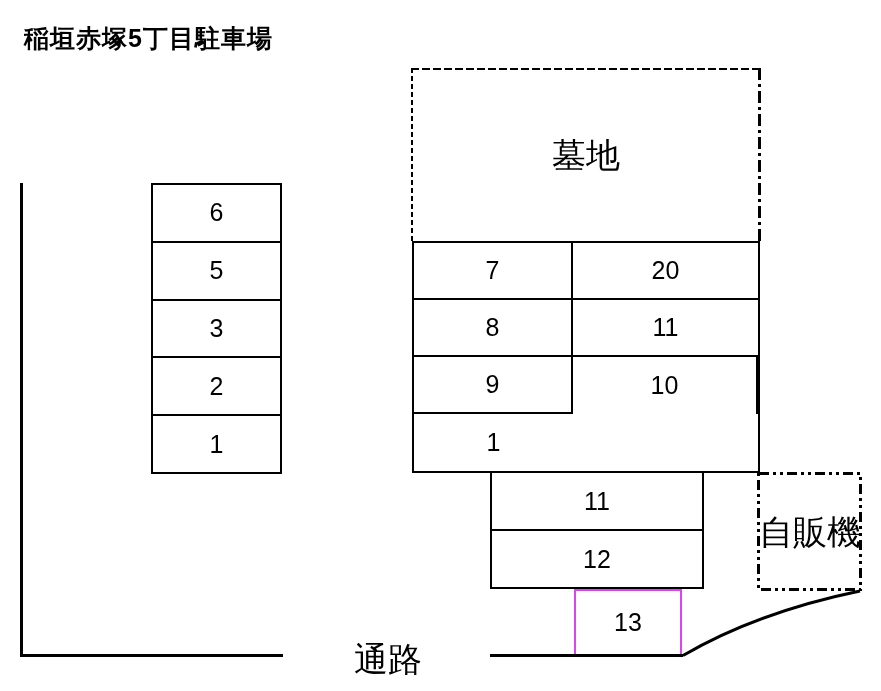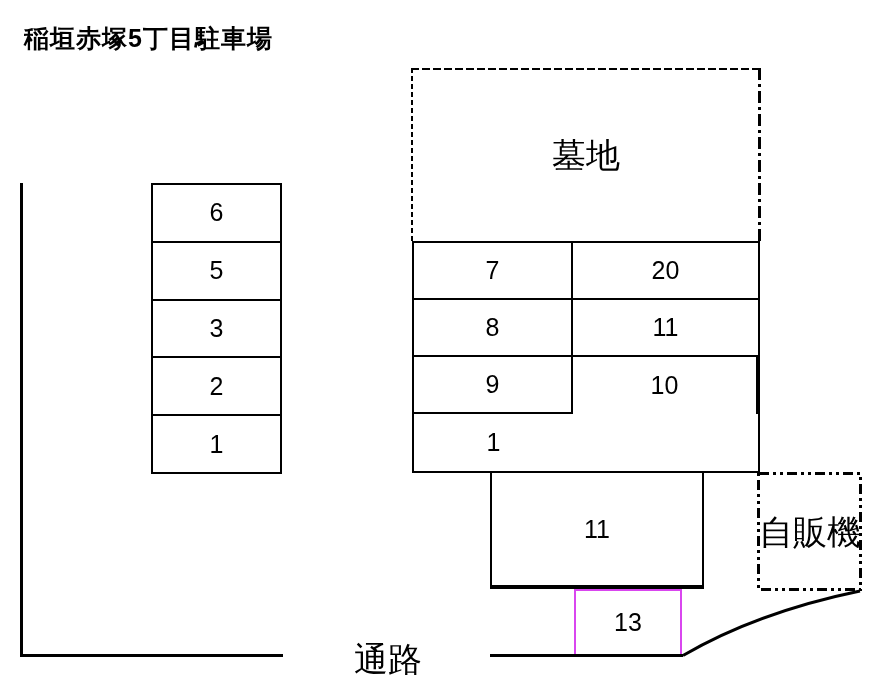--- a/index.html
+++ b/index.html
@@ -93,20 +93,21 @@
     <div class="cell">20</div>
     <div class="cell cl">8</div>
     <div class="cell">11</div>
     <div class="cell cl">9</div>
     <div class="cell cl lastrow">10</div>
     <div class="cell lastrow">1</div>
   </div>
 
   <div class="abs mid">
     <div class="cell">11</div>
+    <div class="cell">12</div>
   </div>
 
   <div class="abs box13 cell">13</div>
 
   <div class="abs zone-label vending-label">自販機</div>
 
   <div class="abs zone-label aisle-label">通路</div>
 
   <svg class="lines" width="881" height="691" viewBox="0 0 881 691" xmlns="http://www.w3.org/2000/svg">
 

